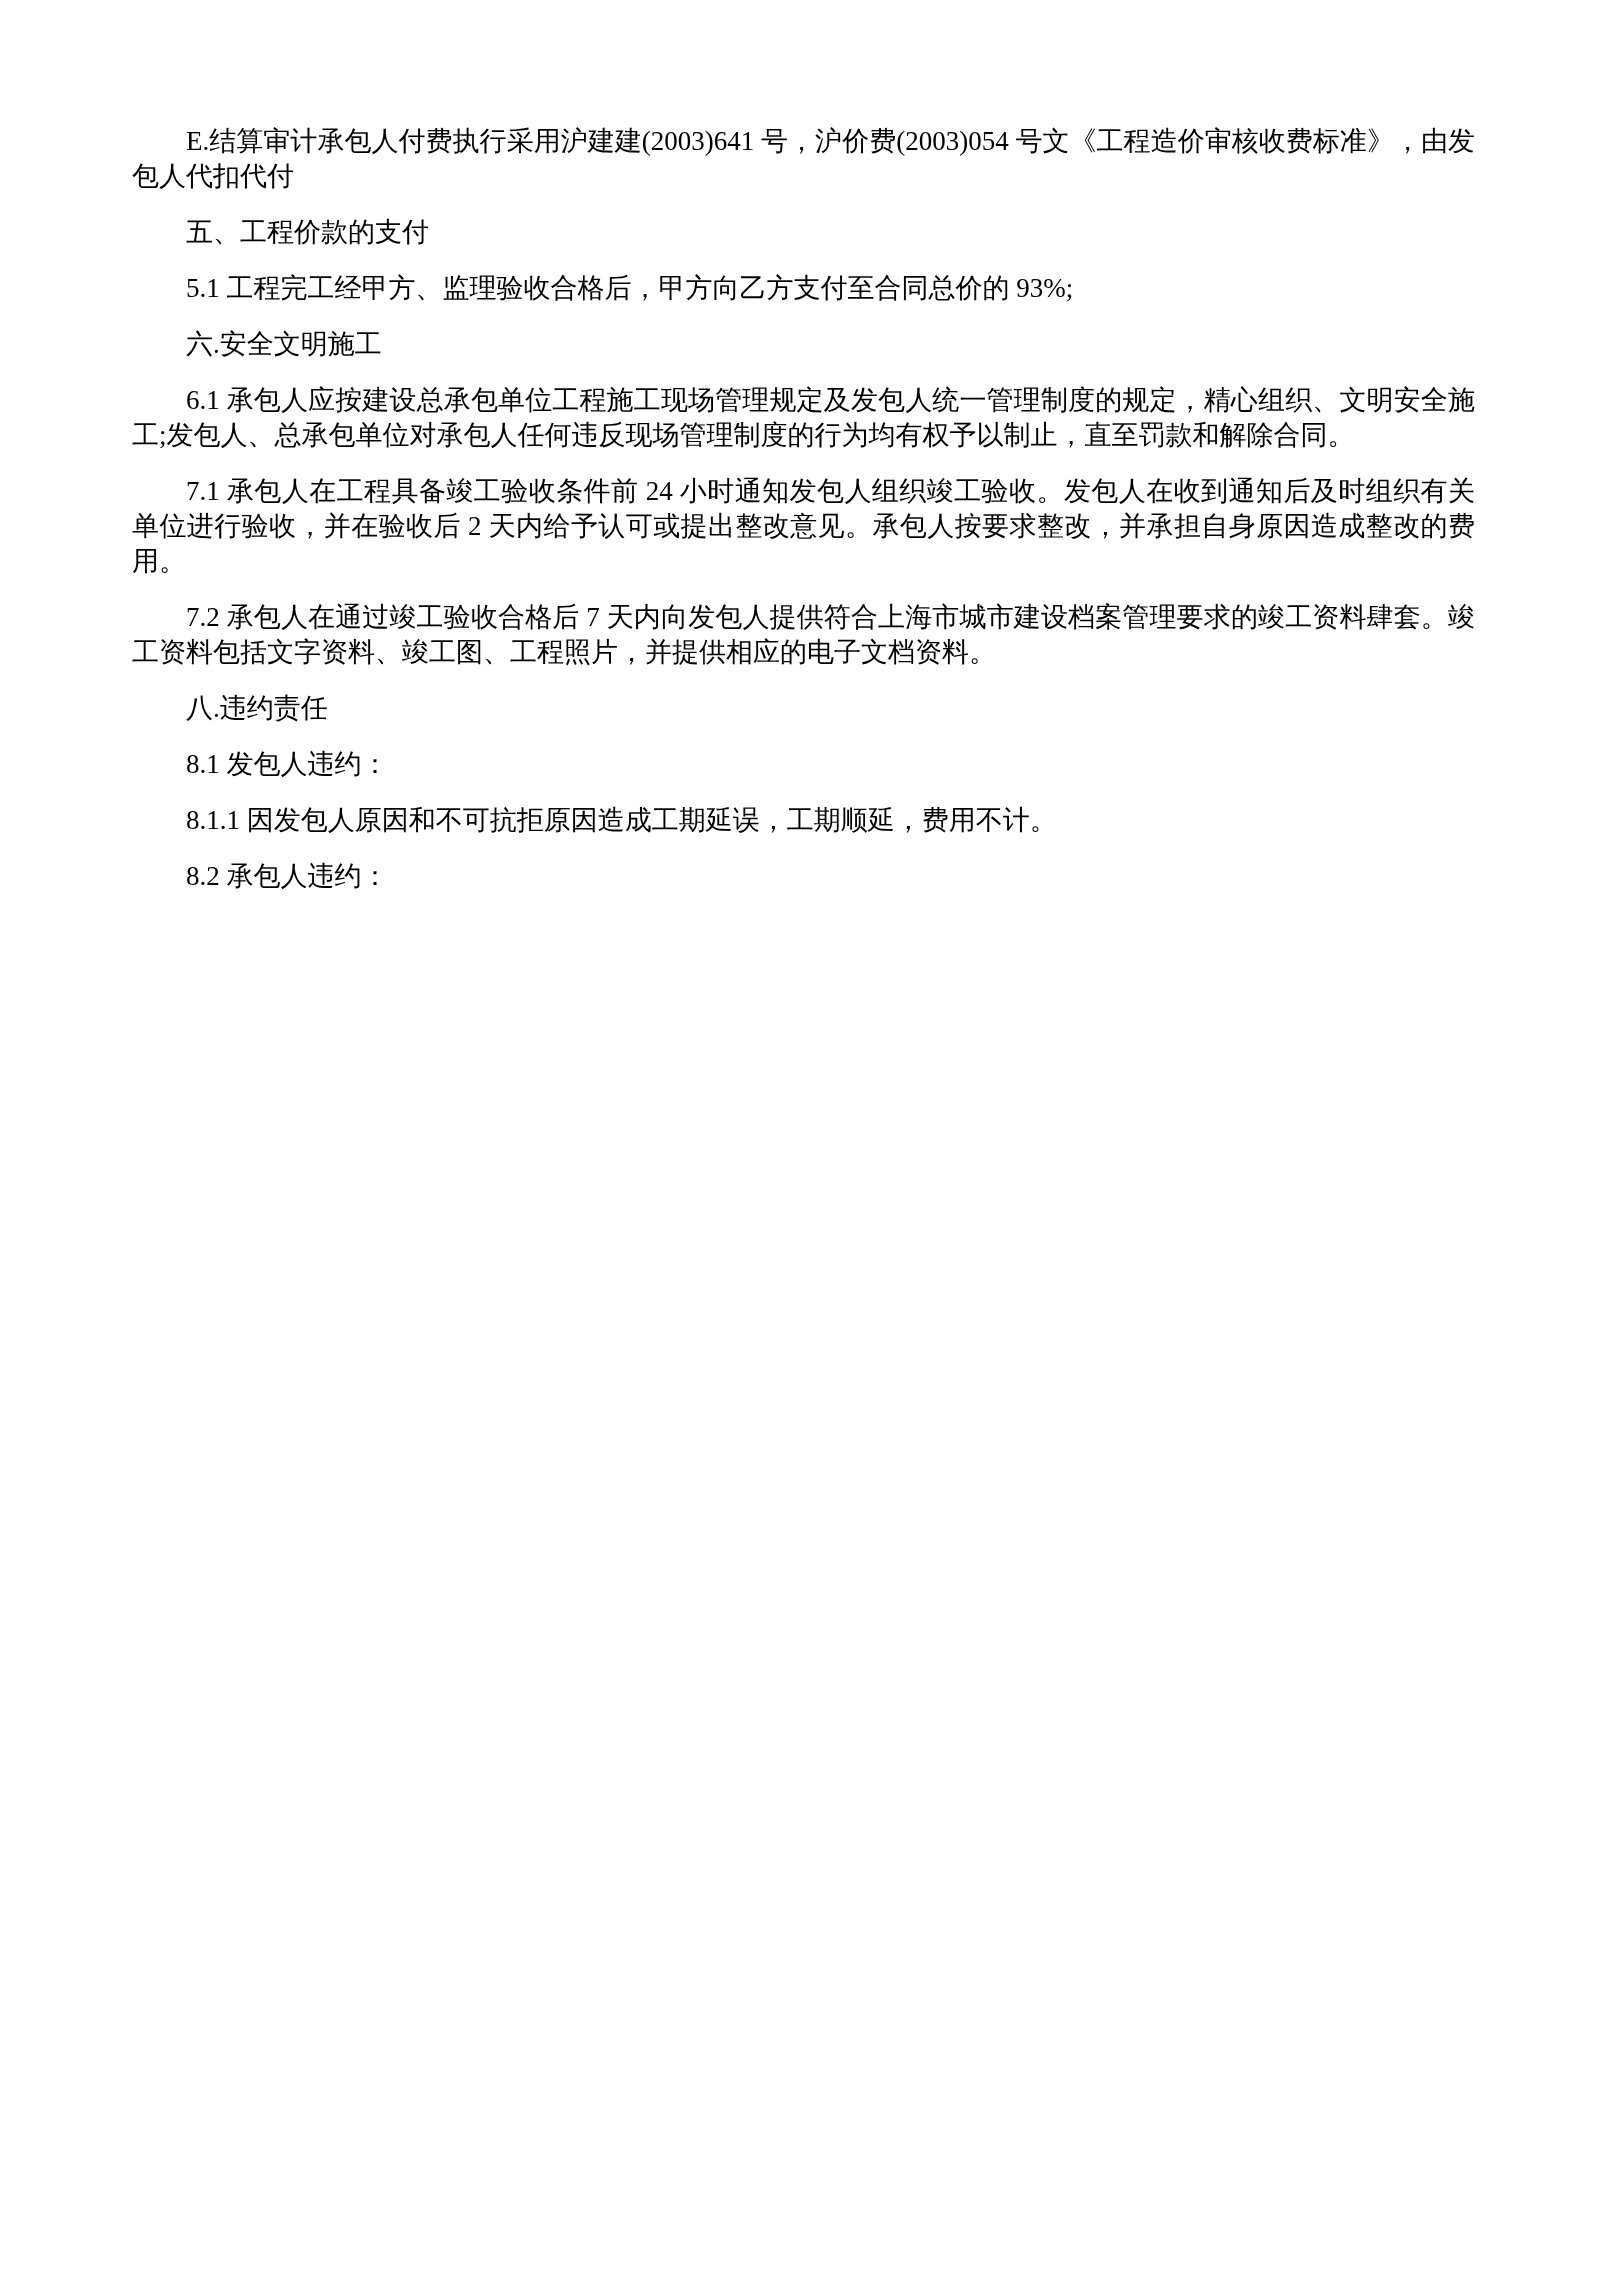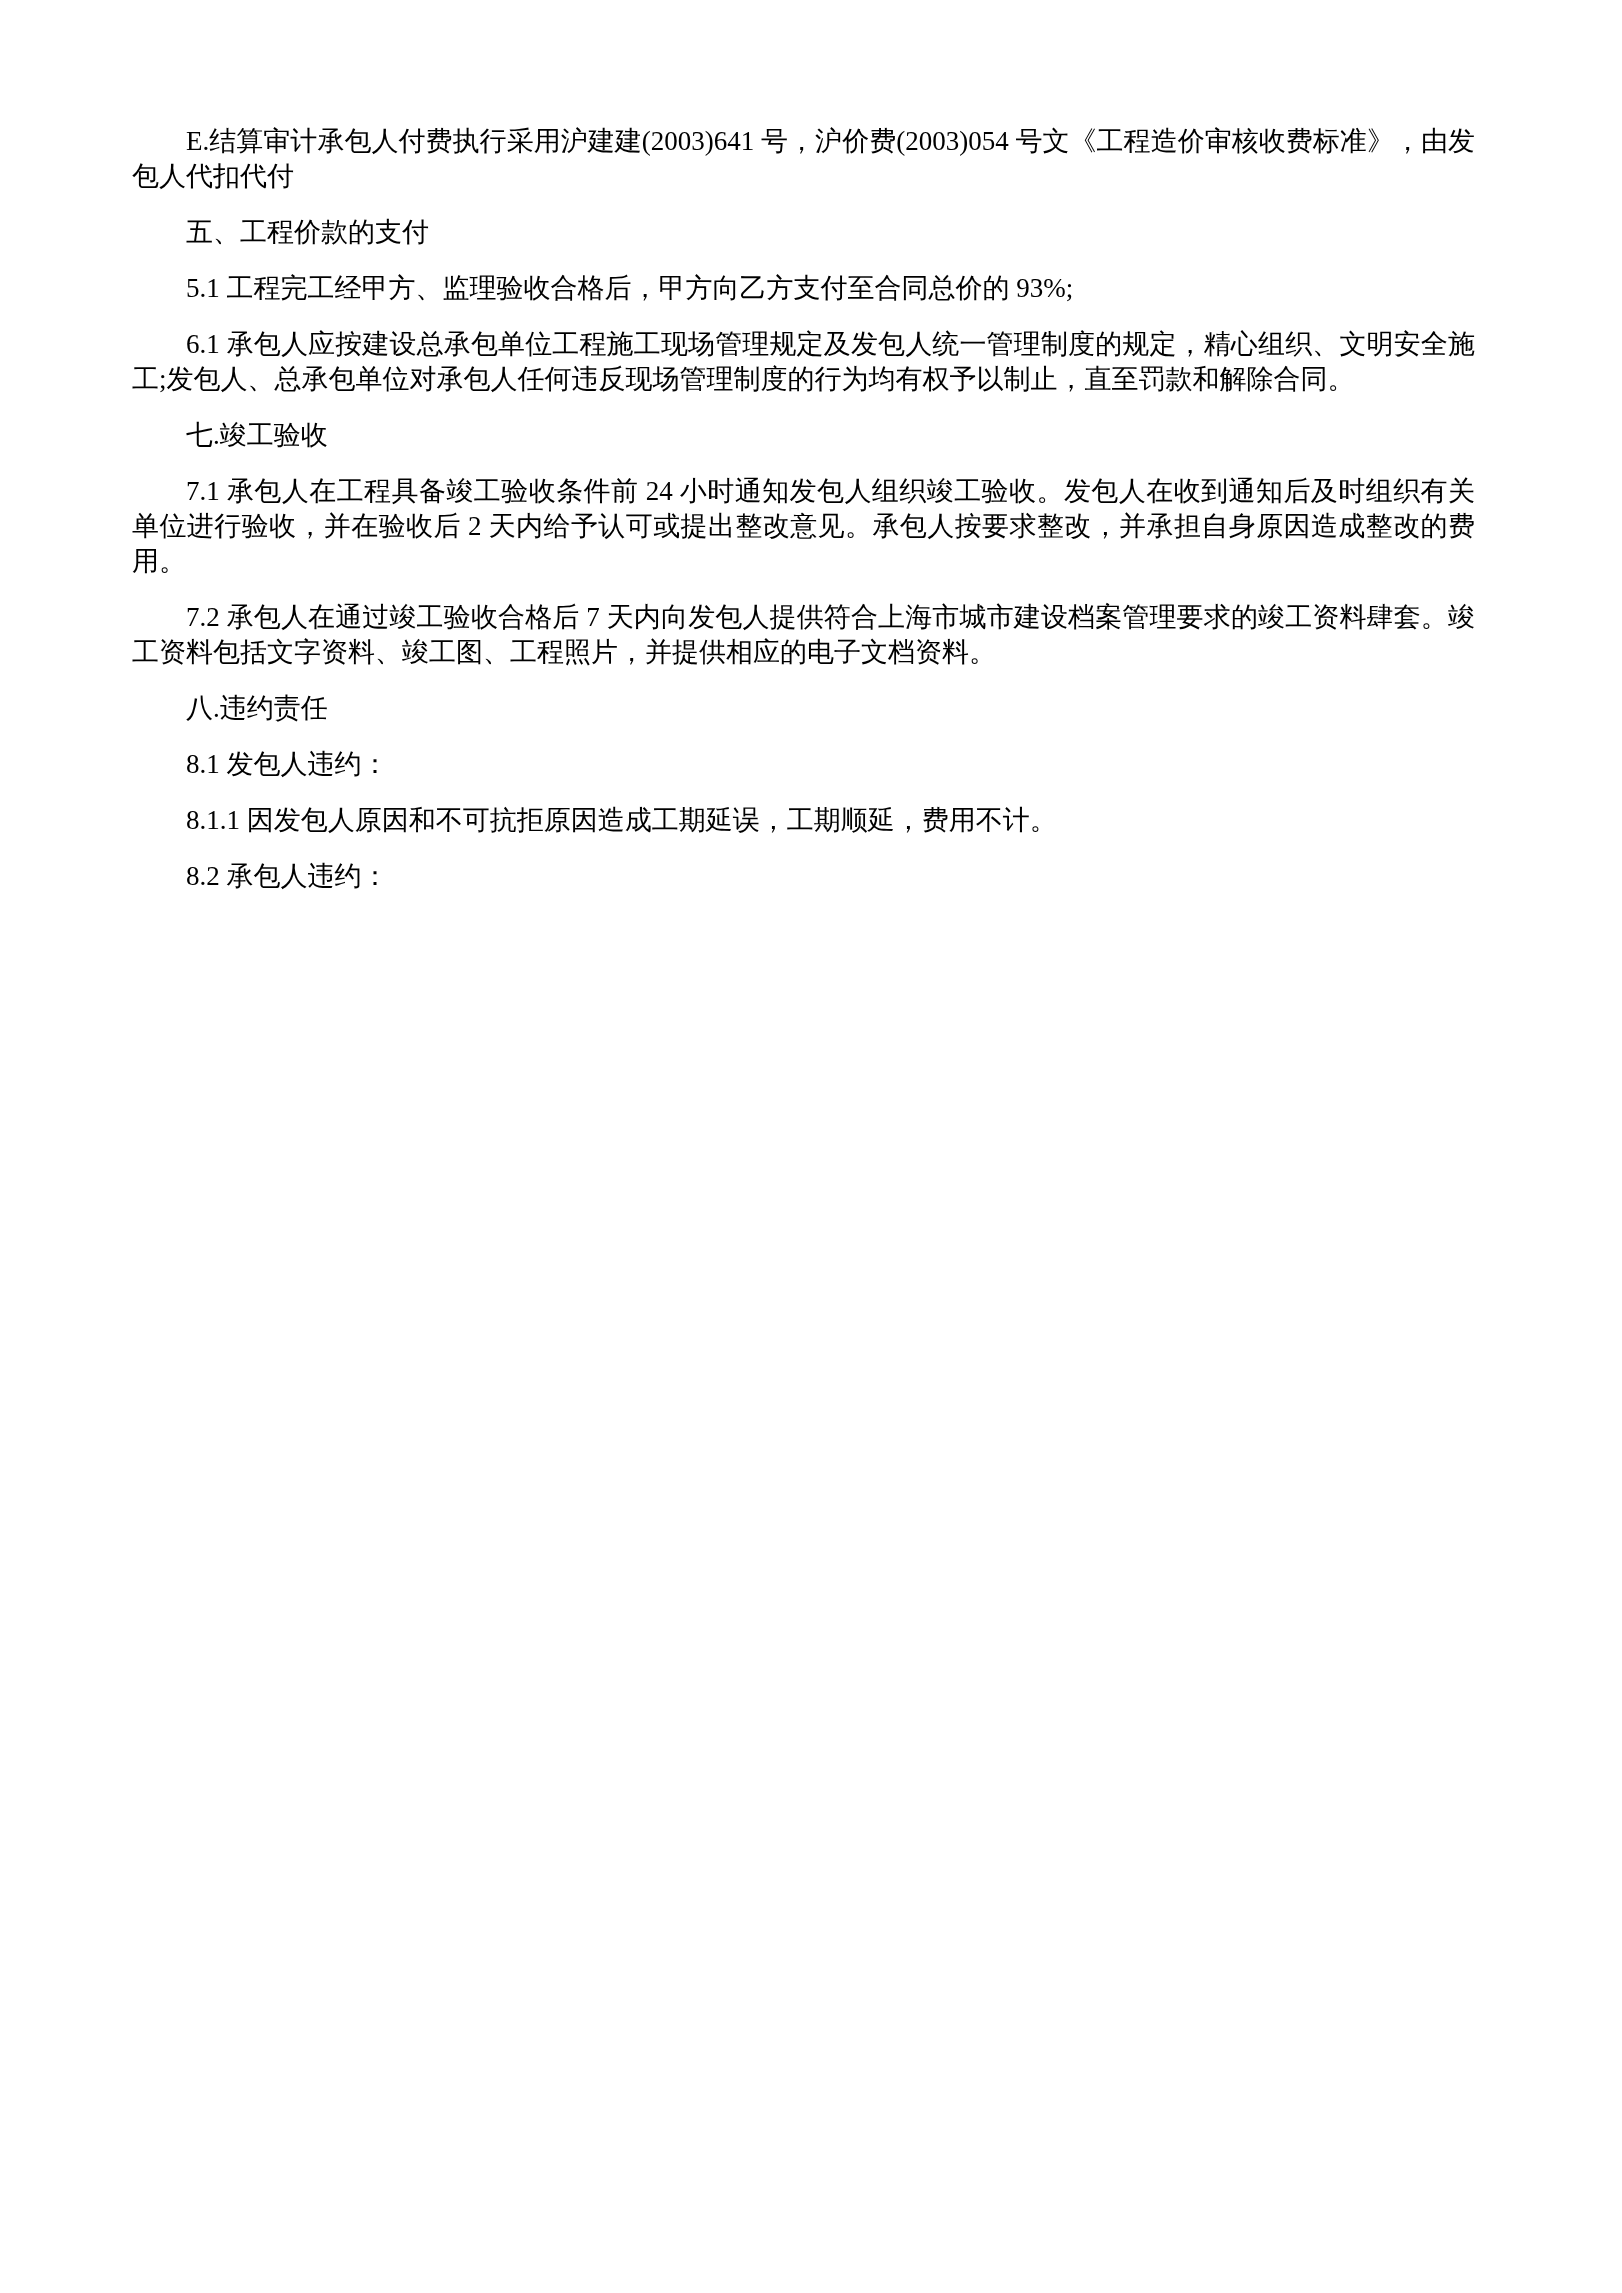--- a/index.html
+++ b/index.html
@@ -31,22 +31,22 @@
     word-break: break-word;
   }
 </style>
 </head>
 <body>
 
 <div class="page">
   <p>E.结算审计承包人付费执行采用沪建建(2003)641 号，沪价费(2003)054 号文《工程造价审核收费标准》，由发包人代扣代付</p>
   <p>五、工程价款的支付</p>
   <p>5.1 工程完工经甲方、监理验收合格后，甲方向乙方支付至合同总价的 93%;</p>
+  <p>六.安全文明施工</p>
   <p>6.1 承包人应按建设总承包单位工程施工现场管理规定及发包人统一管理制度的规定，精心组织、文明安全施工;发包人、总承包单位对承包人任何违反现场管理制度的行为均有权予以制止，直至罚款和解除合同。</p>
-  <p>七.竣工验收</p>
   <p>7.1 承包人在工程具备竣工验收条件前 24 小时通知发包人组织竣工验收。发包人在收到通知后及时组织有关单位进行验收，并在验收后 2 天内给予认可或提出整改意见。承包人按要求整改，并承担自身原因造成整改的费用。</p>
   <p>7.2 承包人在通过竣工验收合格后 7 天内向发包人提供符合上海市城市建设档案管理要求的竣工资料肆套。竣工资料包括文字资料、竣工图、工程照片，并提供相应的电子文档资料。</p>
   <p>八.违约责任</p>
   <p>8.1 发包人违约：</p>
   <p>8.1.1 因发包人原因和不可抗拒原因造成工期延误，工期顺延，费用不计。</p>
   <p>8.2 承包人违约：</p>
 </div>
 
 
 </body></html>

